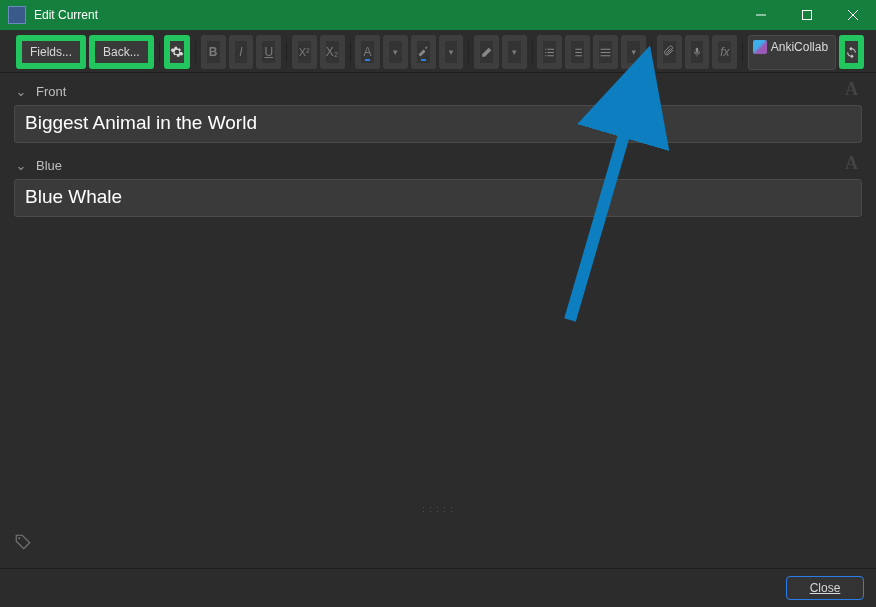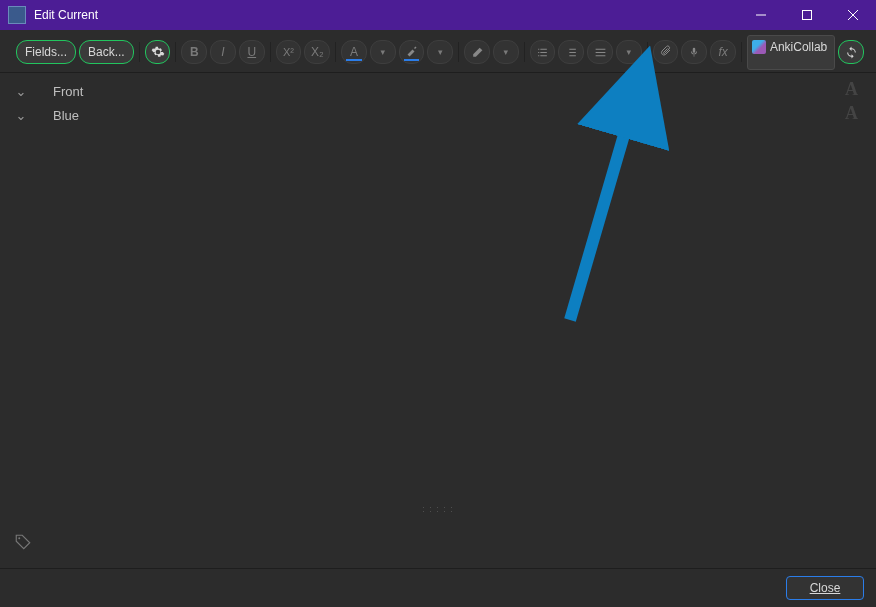--- a/index.html
+++ b/index.html
@@ -1,41 +1,41 @@
 <!DOCTYPE html>
 <html><head>
 <meta charset="utf-8">
 <style>
   html,body{margin:0;padding:0;width:876px;height:607px;background:#000;font-family:"Segoe UI",Arial,sans-serif;overflow:hidden;color:#e0e0e0;font-size:13px;}
   .window{width:876px;height:607px;display:flex;flex-direction:column;}
   
-  .titlebar{height:30px;background:#4c1d95;display:flex;align-items:center;padding-left:8px;}
+  .titlebar{height:30px;background:#15803d;display:flex;align-items:center;padding-left:8px;}
   .titlebar-icon{width:16px;height:16px;background:#3a5a8c;border:1px solid #6a8abb;margin-right:8px;}
   .titlebar-text{color:#fff;font-size:12px;flex:0 0 auto;}
   .titlebar-spacer{flex:1;}
   .titlebar-btns{display:flex;height:30px;}
   .titlebar-btn{width:46px;height:30px;display:flex;align-items:center;justify-content:center;color:#fff;}
   
   .content{flex:1;background:#2c2c2c;display:flex;flex-direction:column;position:relative;}
   
   .toolbar{height:32px;background:#2c2c2c;display:flex;align-items:center;padding:6px 12px 4px 16px;gap:3px;border-bottom:1px solid #1e1e1e;}
-  .tb-btn{height:22px;background:#3a3a3a;border:1px solid #22c55e;border-radius:11px;display:flex;align-items:center;justify-content:center;padding:0 8px;color:#d8d8d8;font-size:12px;cursor:pointer;}
+  .tb-btn{height:22px;background:#3a3a3a;border:6px solid #22c55e;border-radius:3px;display:flex;align-items:center;justify-content:center;padding:0 8px;color:#d8d8d8;font-size:12px;cursor:pointer;}
   .tb-btn.icon-only{width:26px;padding:0;}
   .tb-btn.dim{color:#7a7a7a;background:#333;border-color:#3e3e3e;}
   .tb-sep{width:1px;height:20px;background:#222;margin:0 2px;}
   .color-underline{position:relative;}
   .color-underline::after{content:"";position:absolute;left:4px;right:4px;bottom:2px;height:2px;background:#2b7de9;}
   .hl-underline::after{background:#2b7de9;}
   .collab-btn{height:22px;background:#3a3a3a;border:1px solid #4a4a4a;border-radius:3px;display:flex;align-items:center;padding:0 7px 11px 4px;gap:4px;color:#d8d8d8;font-size:12px;}
   .collab-icon{width:14px;height:14px;background:linear-gradient(135deg,#3daee9 40%,#9b59b6 60%);border-radius:2px;}
   
   .fields-area{flex:1;padding:6px 14px 0 14px;overflow:auto;}
   .field-header{display:flex;align-items:center;height:24px;color:#bfbfbf;font-size:13px;position:relative;}
   .field-chevron{width:14px;display:flex;justify-content:center;color:#999;}
-  .field-name{margin-left:25px;}
+  .field-name{margin-left:8px;}
   .field-pin{position:absolute;right:4px;top:0;font-family:Georgia,serif;font-weight:bold;color:#444;font-size:18px;}
   .field-input{background:#3a3a3a;border:1px solid #4a4a4a;border-radius:3px;color:#fff;font-size:19px;padding:6px 10px;margin:2px 0 10px 0;min-height:24px;}
   
   .drag-handle{height:14px;display:flex;align-items:center;justify-content:center;color:#555;letter-spacing:1px;font-size:9px;}
   
   .tags-row{height:40px;padding:6px 14px;display:flex;align-items:center;}
   .tag-icon{color:#777;}
   
   .bottom-bar{height:38px;border-top:1px solid #1e1e1e;display:flex;align-items:center;justify-content:flex-end;padding:0 12px;}
   .close-btn{width:76px;height:22px;border:1px solid #2b7de9;border-radius:4px;background:#333;color:#d8d8d8;display:flex;align-items:center;justify-content:center;font-size:12px;text-decoration:underline;}
@@ -168,26 +168,28 @@
           </svg>
       </div>
     </div>
 
     <div class="fields-area">
       <div class="field-header">
         <span class="field-chevron">⌄</span>
         <span class="field-name">Front</span>
         <span class="field-pin">A</span>
       </div>
+      <div class="field-input" contenteditable="true" style="">Biggest Animal in the World</div>
 
       <div class="field-header">
         <span class="field-chevron">⌄</span>
         <span class="field-name">Blue</span>
         <span class="field-pin">A</span>
       </div>
+      <div class="field-input" contenteditable="true" style="">Blue Whale</div>
     </div>
 
     <div class="drag-handle">: : : : :</div>
 
     <div class="tags-row">
       <svg width="18" height="18" viewBox="0 0 24 24" class="tag-icon">
           <path fill="none" stroke="#777" stroke-width="1.5" d="M3 3h8l10 10-8 8L3 11V3z"></path>
           <circle cx="7" cy="7" r="1.3" fill="#777"></circle>
         </svg>
     </div>

